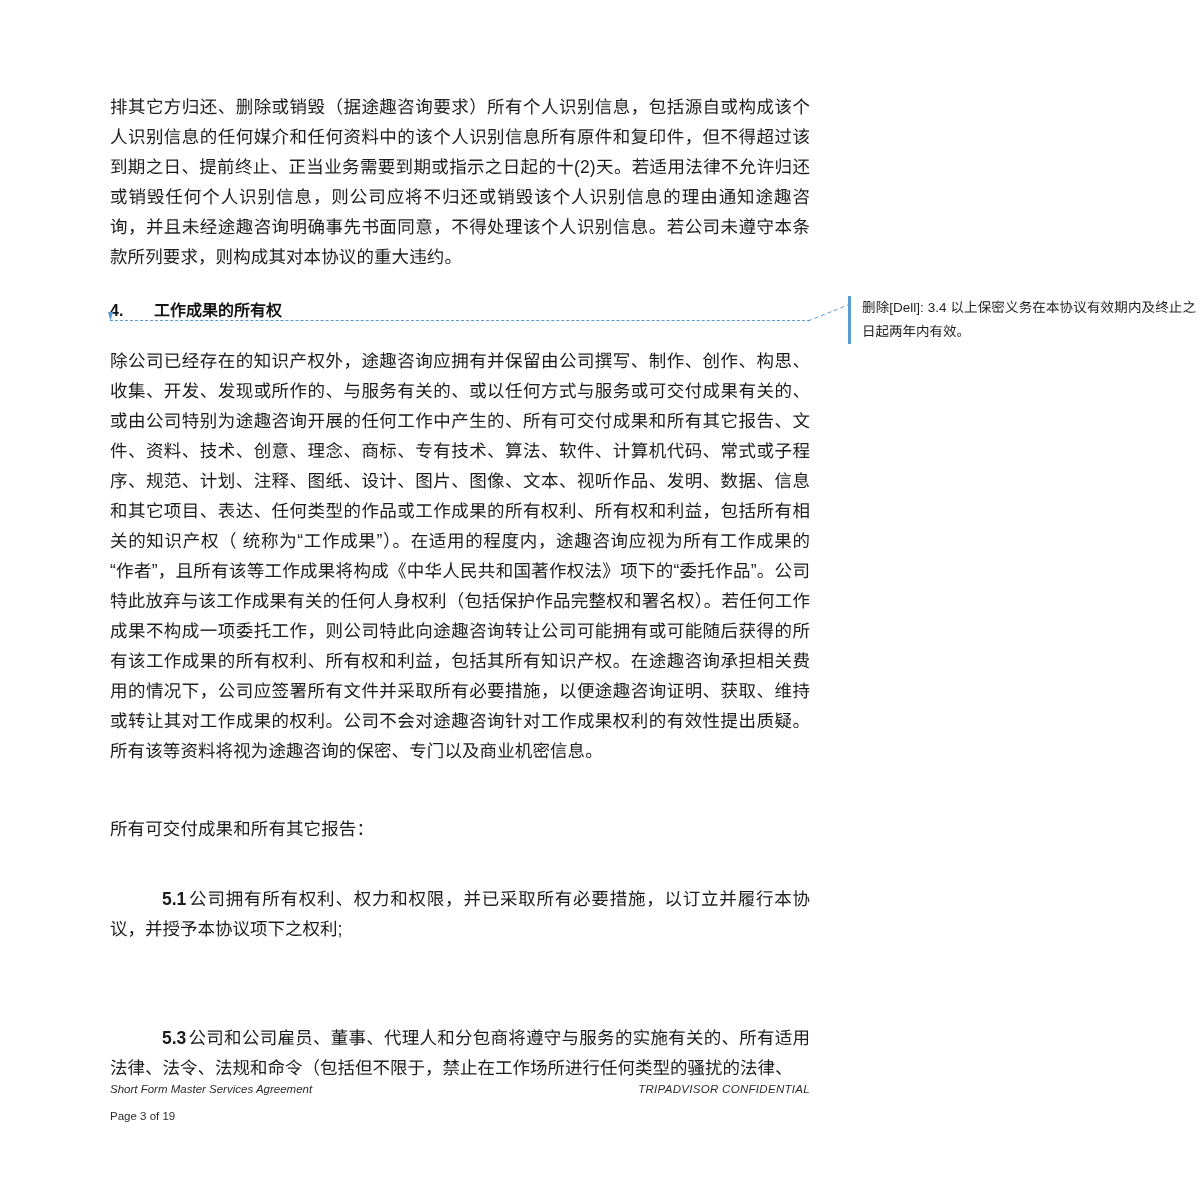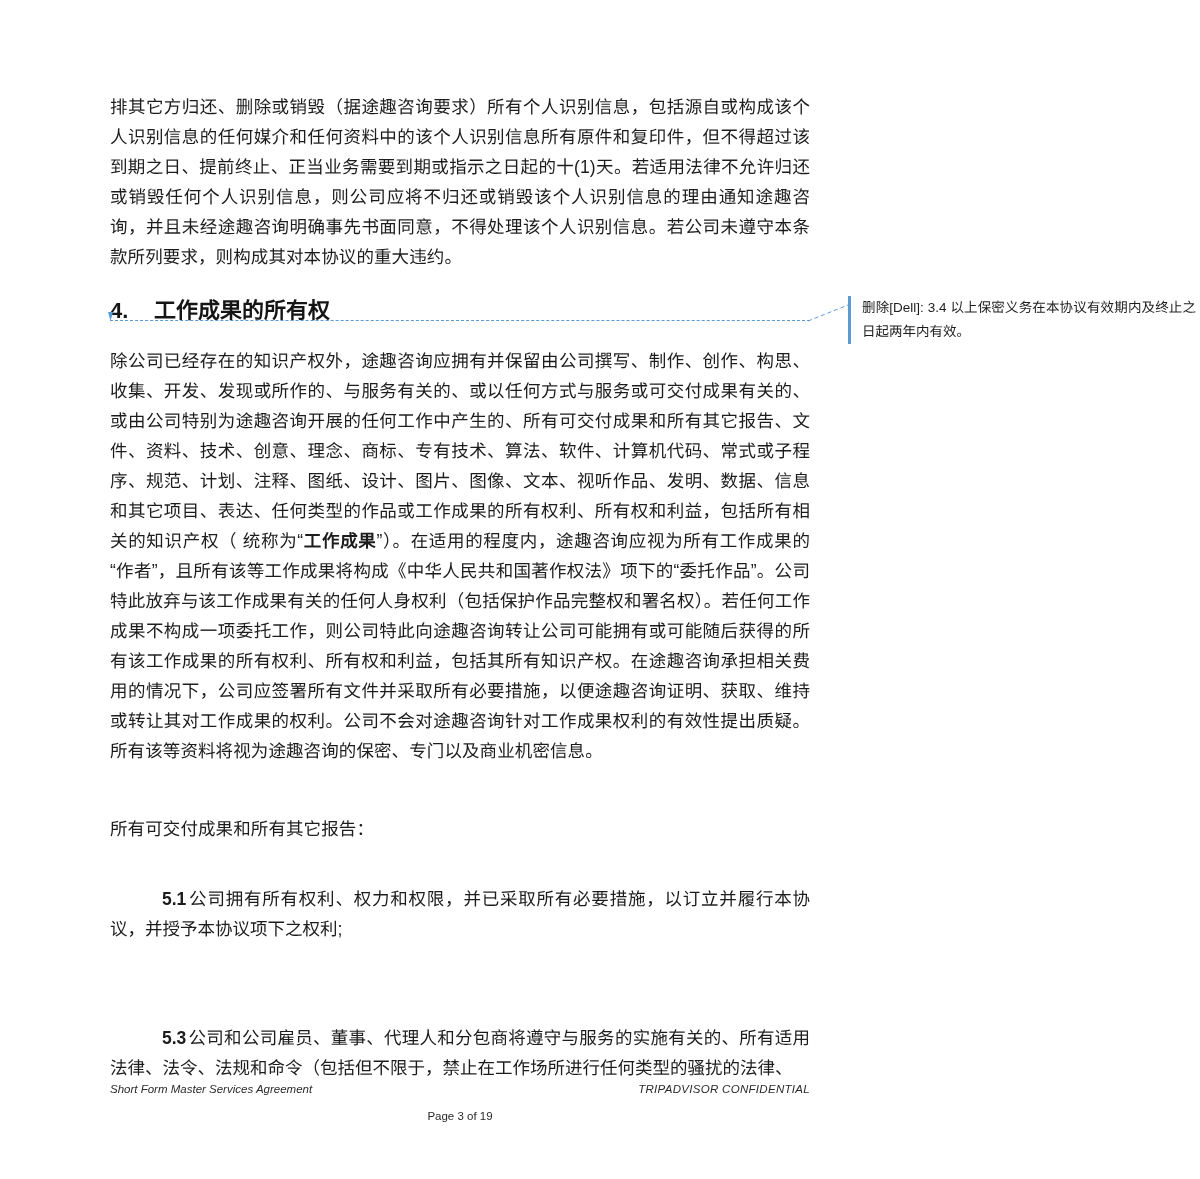--- a/index.html
+++ b/index.html
@@ -36,21 +36,21 @@
     text-justify: inter-ideograph;
     letter-spacing: 0.1px;
     color: #1c1c1c;
   }
   .spacer-md { height: 22px; }
   .spacer-lg { height: 26px; }
 
   
   .heading {
     position: relative;
-    font-size: 22px;
+    font-size: 16px;
     font-weight: bold;
     line-height: 26px;
     color: #151515;
     white-space: nowrap;
   }
   .heading .num {
     display: inline-block;
     width: 44px;
   }
 
@@ -61,21 +61,21 @@
     text-align: justify;
     text-justify: inter-ideograph;
     color: #1c1c1c;
   }
   .clause .cnum {
     font-weight: bold;
     margin-left: 52px;
     margin-right: 2px;
   }
 
-  .bold { font-weight: bold; }
+  .bold { font-weight: normal; }
 
   
   .comment-anchor {
     position: absolute;
     left: 110px;
     top: 320px;
     width: 0;
     height: 0;
   }
   .anchor-tick {
@@ -137,33 +137,33 @@
     align-items: flex-end;
   }
   .footer-left  { white-space: nowrap; }
   .footer-right { white-space: nowrap; letter-spacing: 0.3px; }
 
   .page-number {
     position: absolute;
     left: 110px;
     top: 1110px;
     width: 700px;
-    text-align: center;
+    text-align: left;
     font-size: 11.5px;
     color: #2a2a2a;
   }
 </style>
 </head>
 <body>
 
 <div class="page">
 
   <div class="doc-body">
 
-    <p class="para">排其它方归还、删除或销毁（据途趣咨询要求）所有个人识别信息，包括源自或构成该个人识别信息的任何媒介和任何资料中的该个人识别信息所有原件和复印件，但不得超过该到期之日、提前终止、正当业务需要到期或指示之日起的十(1)天。若适用法律不允许归还或销毁任何个人识别信息，则公司应将不归还或销毁该个人识别信息的理由通知途趣咨询，并且未经途趣咨询明确事先书面同意，不得处理该个人识别信息。若公司未遵守本条款所列要求，则构成其对本协议的重大违约。</p>
+    <p class="para">排其它方归还、删除或销毁（据途趣咨询要求）所有个人识别信息，包括源自或构成该个人识别信息的任何媒介和任何资料中的该个人识别信息所有原件和复印件，但不得超过该到期之日、提前终止、正当业务需要到期或指示之日起的十(2)天。若适用法律不允许归还或销毁任何个人识别信息，则公司应将不归还或销毁该个人识别信息的理由通知途趣咨询，并且未经途趣咨询明确事先书面同意，不得处理该个人识别信息。若公司未遵守本条款所列要求，则构成其对本协议的重大违约。</p>
 
     <div class="spacer-lg"></div>
 
     <div class="heading">
       <span class="num">4.</span><span>工作成果的所有权</span>
     </div>
 
     <div class="spacer-md"></div>
 
     <p class="para"><span>除公司已经存在的知识产权外，途趣咨询应拥有并保留由公司撰写、制作、创作、构思、收集、开发、发现或所作的、与服务有关的、或以任何方式与服务或可交付成果有关的、或由公司特别为途趣咨询开展的任何工作中产生的、所有可交付成果和所有其它报告、文件、资料、技术、创意、理念、商标、专有技术、算法、软件、计算机代码、常式或子程序、规范、计划、注释、图纸、设计、图片、图像、文本、视听作品、发明、数据、信息和其它项目、表达、任何类型的作品或工作成果的所有权利、所有权和利益，包括所有相关的知识产权（ 统称为“</span><span class="bold">工作成果</span><span>”）。在适用的程度内，途趣咨询应视为所有工作成果的“作者”，且所有该等工作成果将构成《中华人民共和国著作权法》项下的“委托作品”。公司特此放弃与该工作成果有关的任何人身权利（包括保护作品完整权和署名权）。若任何工作成果不构成一项委托工作，则公司特此向途趣咨询转让公司可能拥有或可能随后获得的所有该工作成果的所有权利、所有权和利益，包括其所有知识产权。在途趣咨询承担相关费用的情况下，公司应签署所有文件并采取所有必要措施，以便途趣咨询证明、获取、维持或转让其对工作成果的权利。公司不会对途趣咨询针对工作成果权利的有效性提出质疑。所有该等资料将视为途趣咨询的保密、专门以及商业机密信息。</span></p>

